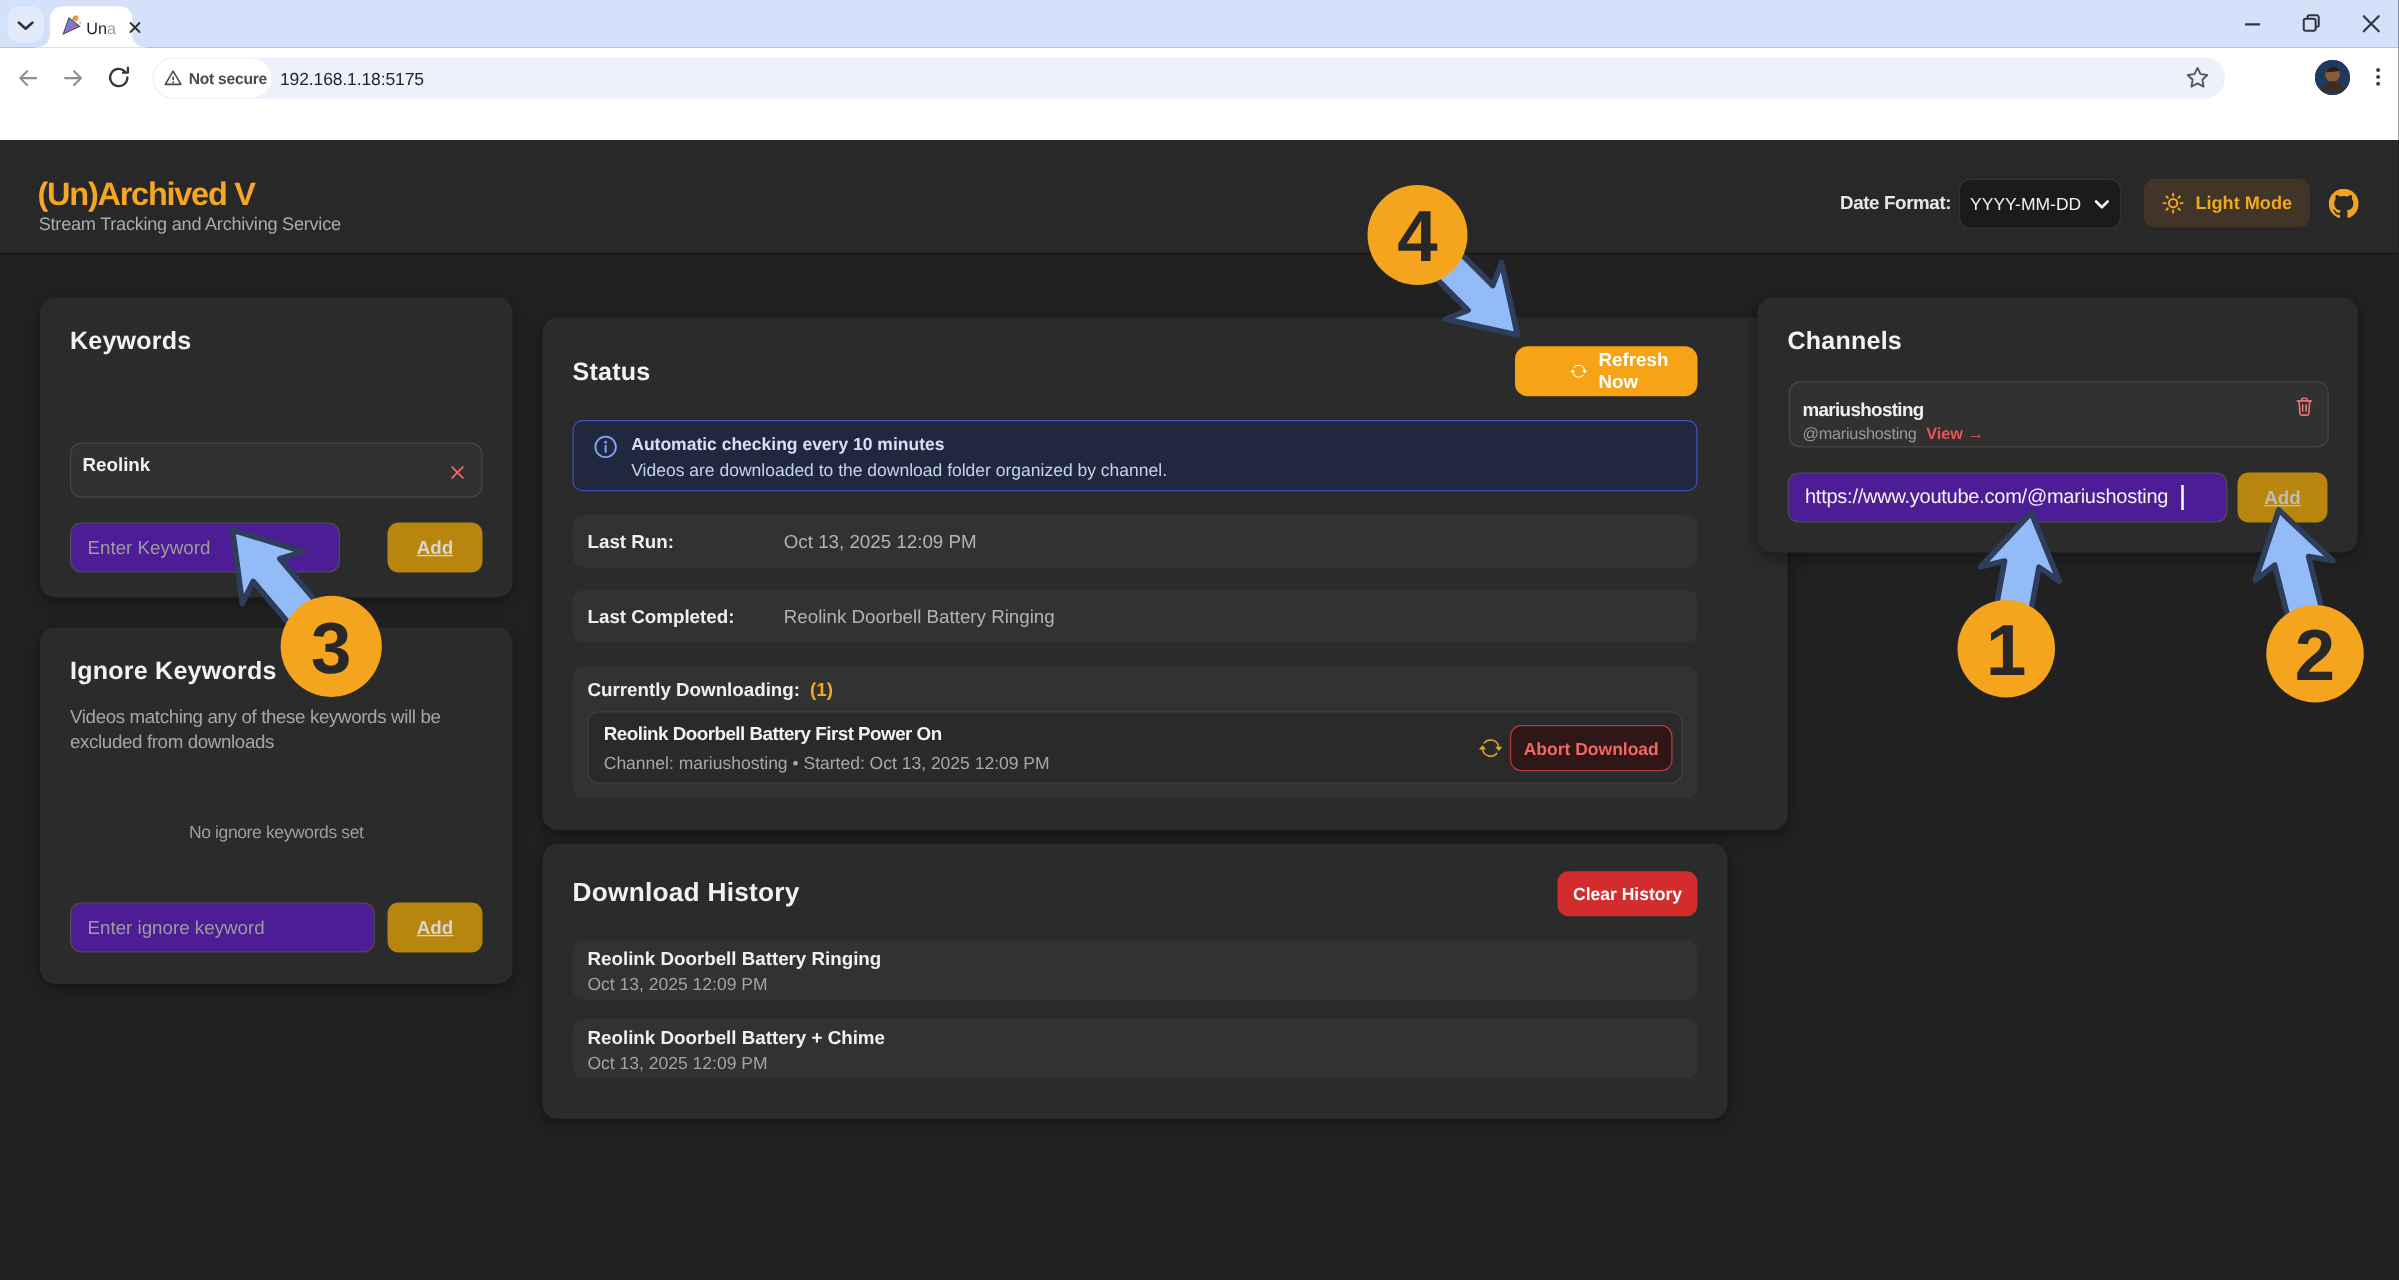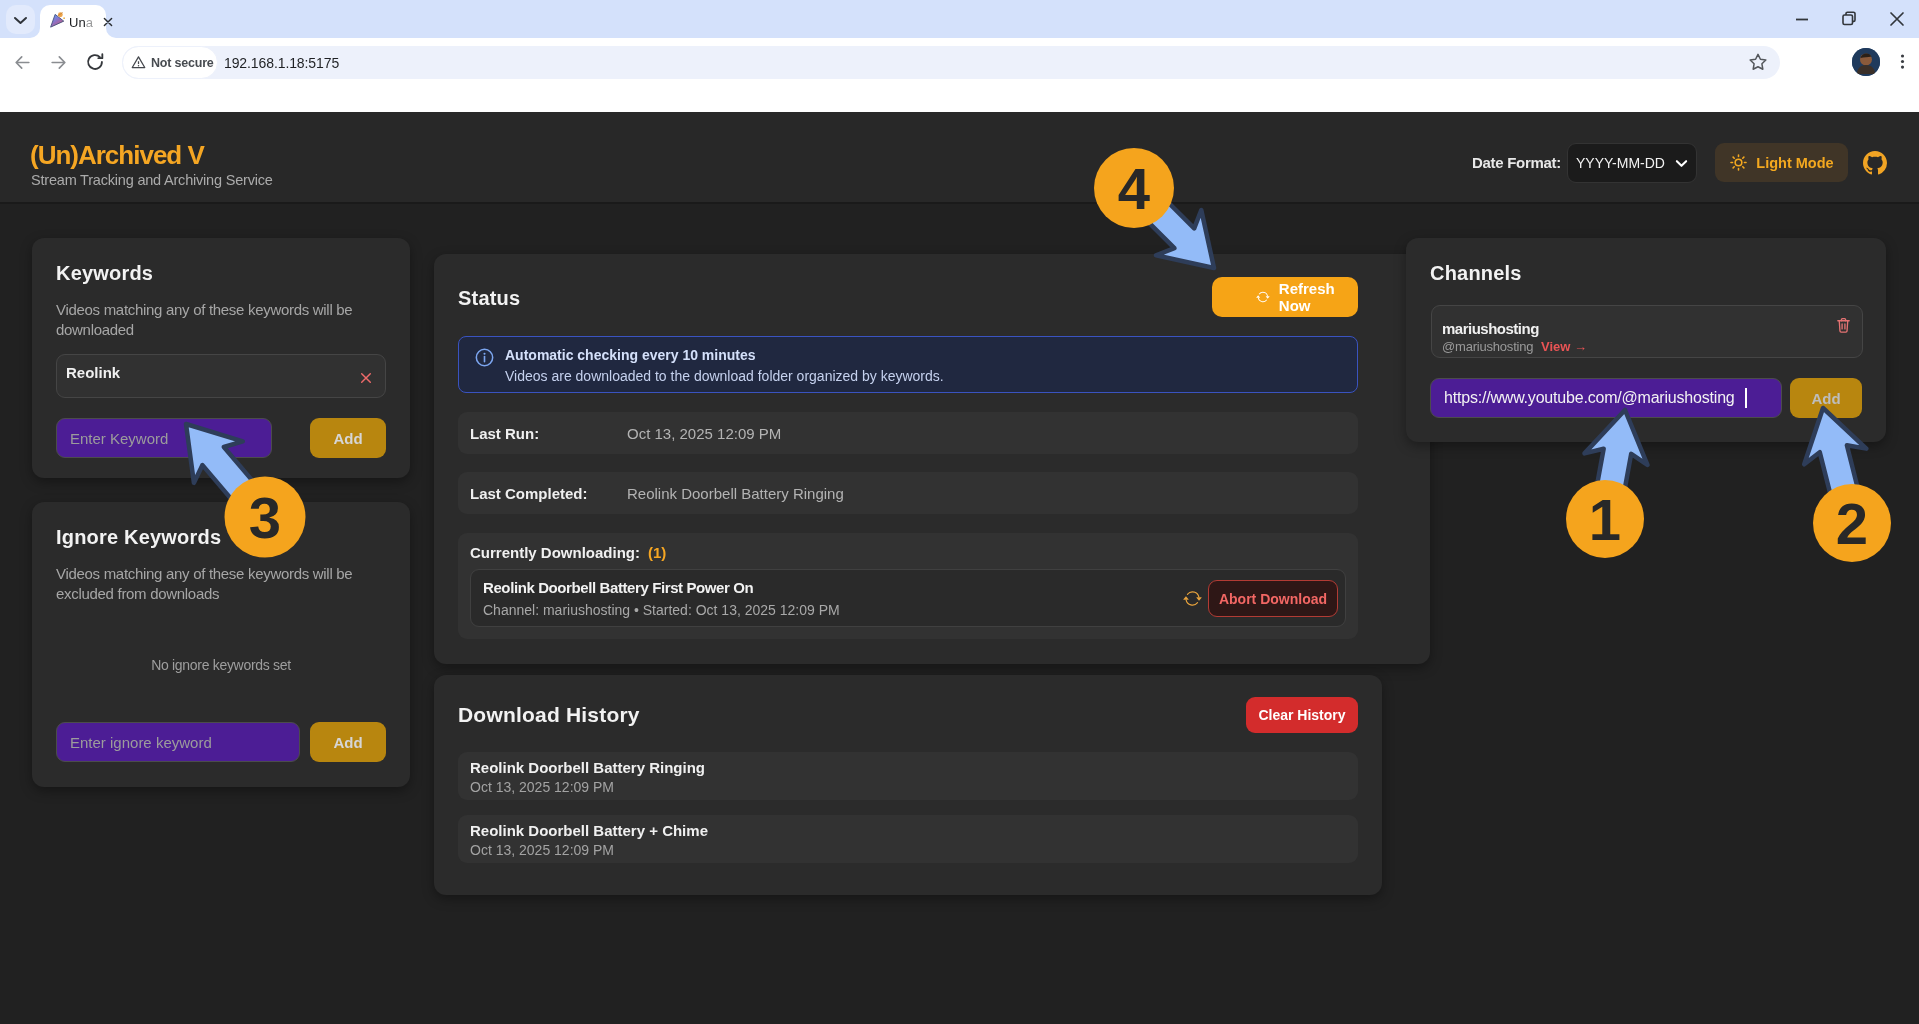--- a/index.html
+++ b/index.html
@@ -28,21 +28,21 @@
   #apphead { left:0; top:112px; width:1919px; height:92px; background:#282828; border-bottom:2px solid #1a1a1a; }
   #apptitle { left:30px; top:140px; font-size:26px; font-weight:700; color:#f5a623; letter-spacing:-1px; }
   #appsub { left:31px; top:172px; font-size:14.5px; color:#ababab; letter-spacing:-0.2px; }
   #datefmt { left:1472px; top:154px; font-size:15px; font-weight:700; color:#e8e8e8; letter-spacing:-0.3px; }
   #datesel { left:1567px; top:143px; width:130px; height:40px; background:#1b1b1b; border:1px solid #333; border-radius:9px; color:#f2f2f2; font-size:14px; display:flex; align-items:center; justify-content:center; gap:10px; }
   #lightbtn { left:1715px; top:143px; width:133px; height:39px; background:rgba(242,152,36,0.12); border-radius:9px; color:#f3a81f; font-size:14.5px; font-weight:700; display:flex; align-items:center; justify-content:center; gap:8px; }
 
   .card { background:#2b2b2b; border-radius:12px; box-shadow:0 4px 12px rgba(0,0,0,.35); }
   h2 { font-size:20px; font-weight:700; color:#f2f2f2; letter-spacing:.2px; }
   .desc { font-size:15px; color:#a6a6a6; line-height:20px; letter-spacing:-0.3px; }
-  .goldbtn { background:#b8860f; border-radius:9px; color:#d6d6d6; font-weight:700; font-size:15px; display:flex; align-items:center; justify-content:center; }
+  .goldbtn { background:#b8860f; border-radius:9px; color:#d6d6d6; font-weight:700; font-size:15px; display:flex; align-items:center; justify-content:center;text-decoration:underline; }
   .inp { background:#4c1d95; border:1px solid #4c4c4c; border-radius:9px; display:flex; align-items:center; padding-left:13px; font-size:15px; color:#9c9c9c; }
   .row { background:#323232; border-radius:9px; }
 
   
   #kwcard { left:32px; top:238px; width:378px; height:240px; }
   
   #igcard { left:32px; top:502px; width:378px; height:285px; }
   
   #stcard { left:434px; top:254px; width:996px; height:410px; }
   
@@ -175,21 +175,20 @@
       <path d="M12 2.5v2M12 19.5v2M2.5 12h2M19.5 12h2M5.2 5.2l1.4 1.4M17.4 17.4l1.4 1.4M18.8 5.2l-1.4 1.4M6.6 17.4l-1.4 1.4" stroke-dasharray="0"></path>
     </svg>
   <span>Light Mode</span>
 </div>
 <svg class="abs" style="left:1863px;top:151px" width="24" height="24" viewBox="0 0 16 16">
     <path fill="#f1a424" d="M8 0C3.58 0 0 3.58 0 8c0 3.54 2.29 6.53 5.47 7.59.4.07.55-.17.55-.38 0-.19-.01-.82-.01-1.49-2.01.37-2.53-.49-2.69-.94-.09-.23-.48-.94-.82-1.13-.28-.15-.68-.52-.01-.53.63-.01 1.08.58 1.23.82.72 1.21 1.87.87 2.33.66.07-.52.28-.87.51-1.07-1.78-.2-3.64-.89-3.64-3.95 0-.87.31-1.59.82-2.15-.08-.2-.36-1.02.08-2.12 0 0 .67-.21 2.2.82.64-.18 1.32-.27 2-.27s1.36.09 2 .27c1.53-1.04 2.2-.82 2.2-.82.44 1.1.16 1.92.08 2.12.51.56.82 1.27.82 2.15 0 3.07-1.87 3.75-3.65 3.95.29.25.54.73.54 1.48 0 1.07-.01 1.93-.01 2.2 0 .21.15.46.55.38A8.01 8.01 0 0 0 16 8c0-4.42-3.58-8-8-8z"></path>
   </svg>
 
 <div id="kwcard" class="card abs">
   <h2 class="abs" style="left:24px;top:24px">Keywords</h2>
-  <div class="desc abs" style="left:24px;top:62px;width:330px">Videos matching any of these keywords will be downloaded</div>
   <div class="abs" style="left:24px;top:116px;width:330px;height:44px;background:#313131;border:1px solid #454545;border-radius:9px">
     <b class="abs" style="left:9px;top:9px;font-size:15px;color:#f0f0f0">Reolink</b>
     <svg class="abs" style="left:303px;top:17px" width="12" height="12" viewBox="0 0 14 14">
         <path d="M2 2 L12 12 M12 2 L2 12" stroke="#ee6a6a" stroke-width="1.7" stroke-linecap="round"></path>
       </svg>
   </div>
   <div class="inp abs" style="left:24px;top:180px;width:216px;height:40px">Enter Keyword</div>
   <div class="goldbtn abs" style="left:278px;top:180px;width:76px;height:40px">Add</div>
 </div>
 
@@ -210,21 +209,21 @@
       </svg>
     <span>Refresh Now</span>
   </div>
   <div id="infobox" class="abs">
     <svg class="abs" style="left:16px;top:11px" width="19" height="19" viewBox="0 0 20 20">
         <circle cx="10" cy="10" r="8.6" fill="none" stroke="#7ca6f0" stroke-width="1.6"></circle>
         <circle cx="10" cy="6" r="1.1" fill="#7ca6f0"></circle>
         <path d="M10 9 v5.4" stroke="#7ca6f0" stroke-width="1.7" stroke-linecap="round"></path>
       </svg>
     <b class="abs" style="left:46px;top:10px;font-size:14px;color:#d4e0fa">Automatic checking every 10 minutes</b>
-    <span class="abs" style="left:46px;top:31px;font-size:14px;color:#c5d1ee">Videos are downloaded to the download folder organized by keywords.</span>
+    <span class="abs" style="left:46px;top:31px;font-size:14px;color:#c5d1ee">Videos are downloaded to the download folder organized by channel.</span>
   </div>
   <div class="lblrow row abs" style="top:158px">
       <b>Last Run:</b>
       <span>Oct 13, 2025 12:09 PM</span>
     </div>
   <div class="lblrow row abs" style="top:218px">
       <b>Last Completed:</b>
       <span>Reolink Doorbell Battery Ringing</span>
     </div>
   <div id="curbox" class="abs">

